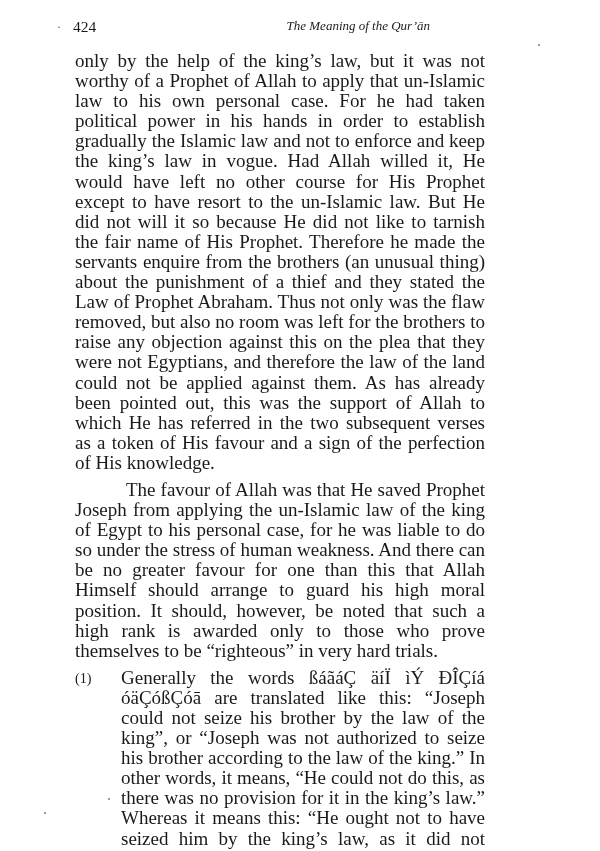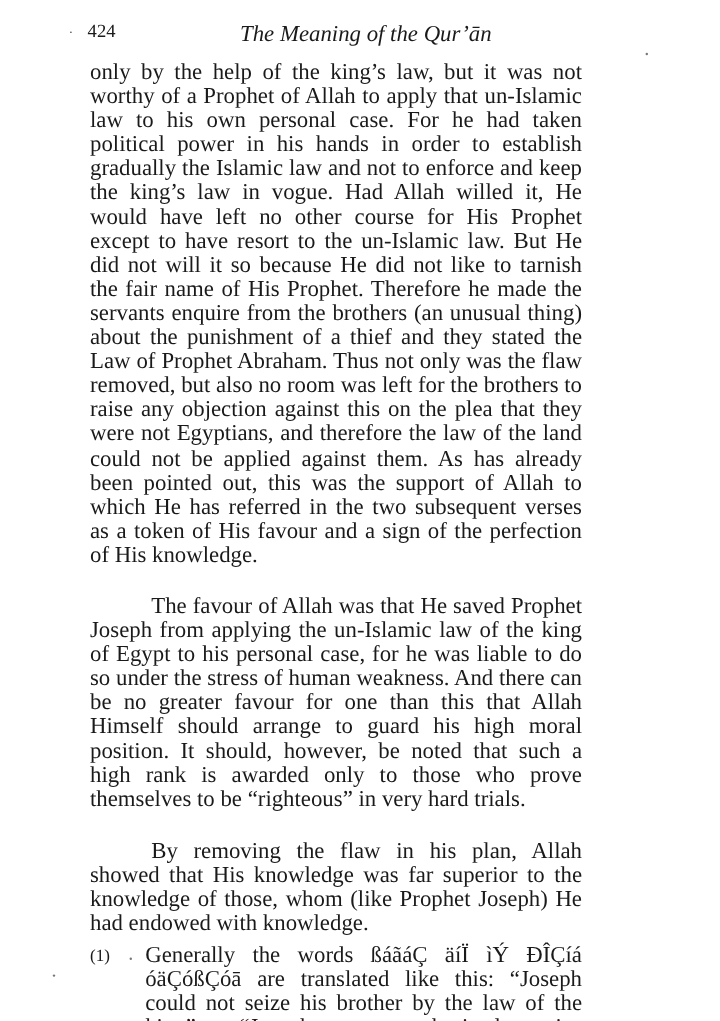--- a/index.html
+++ b/index.html
@@ -1,45 +1,44 @@
 <!DOCTYPE html>
 <html><head>
 <meta charset="utf-8">
 <style>
   html, body { margin:0; padding:0; background:#ffffff; }
   body { width:600px; height:851px; position:relative; overflow:hidden;
          font-family:"Liberation Serif", "DejaVu Serif", serif; color:#1a1a1a; }
   .header { position:absolute; top:18px; left:0; width:600px; height:24px; }
   .page-num { position:absolute; left:73px; top:0; font-size:15.5px; }
   .dot { position:absolute; left:57px; top:2px; font-size:12px; color:#555; }
-  .running-title { position:absolute; left:200px; width:230px; top:0; text-align:left;
-         font-style:italic; font-size:19px; }
+  .running-title { position:absolute; left:200px; width:230px; top:0; text-align:right;
+         font-style:italic; font-size:13px; }
   .body { position:absolute; left:75px; top:51px; width:410px; }
   p { margin:0; font-size:19px; line-height:20.1px; text-align:justify; text-align-last:left; width:410px; }
   .indent { text-indent:51px; }
-  .gap { margin-top:23px; }
+  .gap { margin-top:7px; }
   .numbered { position:relative; padding-left:46px; width:410px; box-sizing:border-box; margin-top:7px; }
   .numbered .num { position:absolute; left:0; top:0; font-size:14.2px; line-height:20.1px; }
   .numbered p { width:auto; }
   .numbered .sub { text-indent:0; }
   .speck { position:absolute; width:2px; height:2px; background:#777; border-radius:1px; }
 </style>
 </head>
 <body>
 
 <div class="header">
   <span class="dot">·</span>
   <span class="page-num">424</span>
   <span class="running-title">The Meaning of the Qur’ān</span>
 </div>
 
 <div class="body">
   <p>only by the help of the king’s law, but it was not worthy of a Prophet of Allah to apply that un-Islamic law to his own personal case. For he had taken political power in his hands in order to establish gradually the Islamic law and not to enforce and keep the king’s law in vogue. Had Allah willed it, He would have left no other course for His Prophet except to have resort to the un-Islamic law. But He did not will it so because He did not like to tarnish the fair name of His Prophet. Therefore he made the servants enquire from the brothers (an unusual thing) about the punishment of a thief and they stated the Law of Prophet Abraham. Thus not only was the flaw removed, but also no room was left for the brothers to raise any objection against this on the plea that they were not Egyptians, and therefore the law of the land could not be applied against them. As has already been pointed out, this was the support of Allah to which He has referred in the two subsequent verses as a token of His favour and a sign of the perfection of His knowledge.</p>
   <p class="indent gap">The favour of Allah was that He saved Prophet Joseph from applying the un-Islamic law of the king of Egypt to his personal case, for he was liable to do so under the stress of human weakness. And there can be no greater favour for one than this that Allah Himself should arrange to guard his high moral position. It should, however, be noted that such a high rank is awarded only to those who prove themselves to be “righteous” in very hard trials.</p>
-  <p class="indent gap">By removing the flaw in his plan, Allah showed that His knowledge was far superior to the knowledge of those, whom (like Prophet Joseph) He had endowed with knowledge.</p>
 
   <div class="numbered">
     <span class="num">(1)</span>
     <p class="sub">Generally the words ßáãáÇ äíÏ ìÝ ÐÎÇíá óäÇóßÇóā are translated like this: “Joseph could not seize his brother by the law of the king”, or “Joseph was not authorized to seize his brother according to the law of the king.” In other words, it means, “He could not do this, as there was no provision for it in the king’s law.” Whereas it means this: “He ought not to have seized him by the king’s law, as it did not behove him to do so.” This version is open to two objections. Firstly, this is against the Qur’anic usage of áá äÇß Çã which usually means, “It did not behove him”, “It was not right for him” and “He ought not to have done this.” For instance, this is what it means in the following verses</p>
   </div>
 
 </div>
 
 <div class="speck" style="left:538px;top:44px;"></div>
 <div class="speck" style="left:44px;top:812px;"></div>

